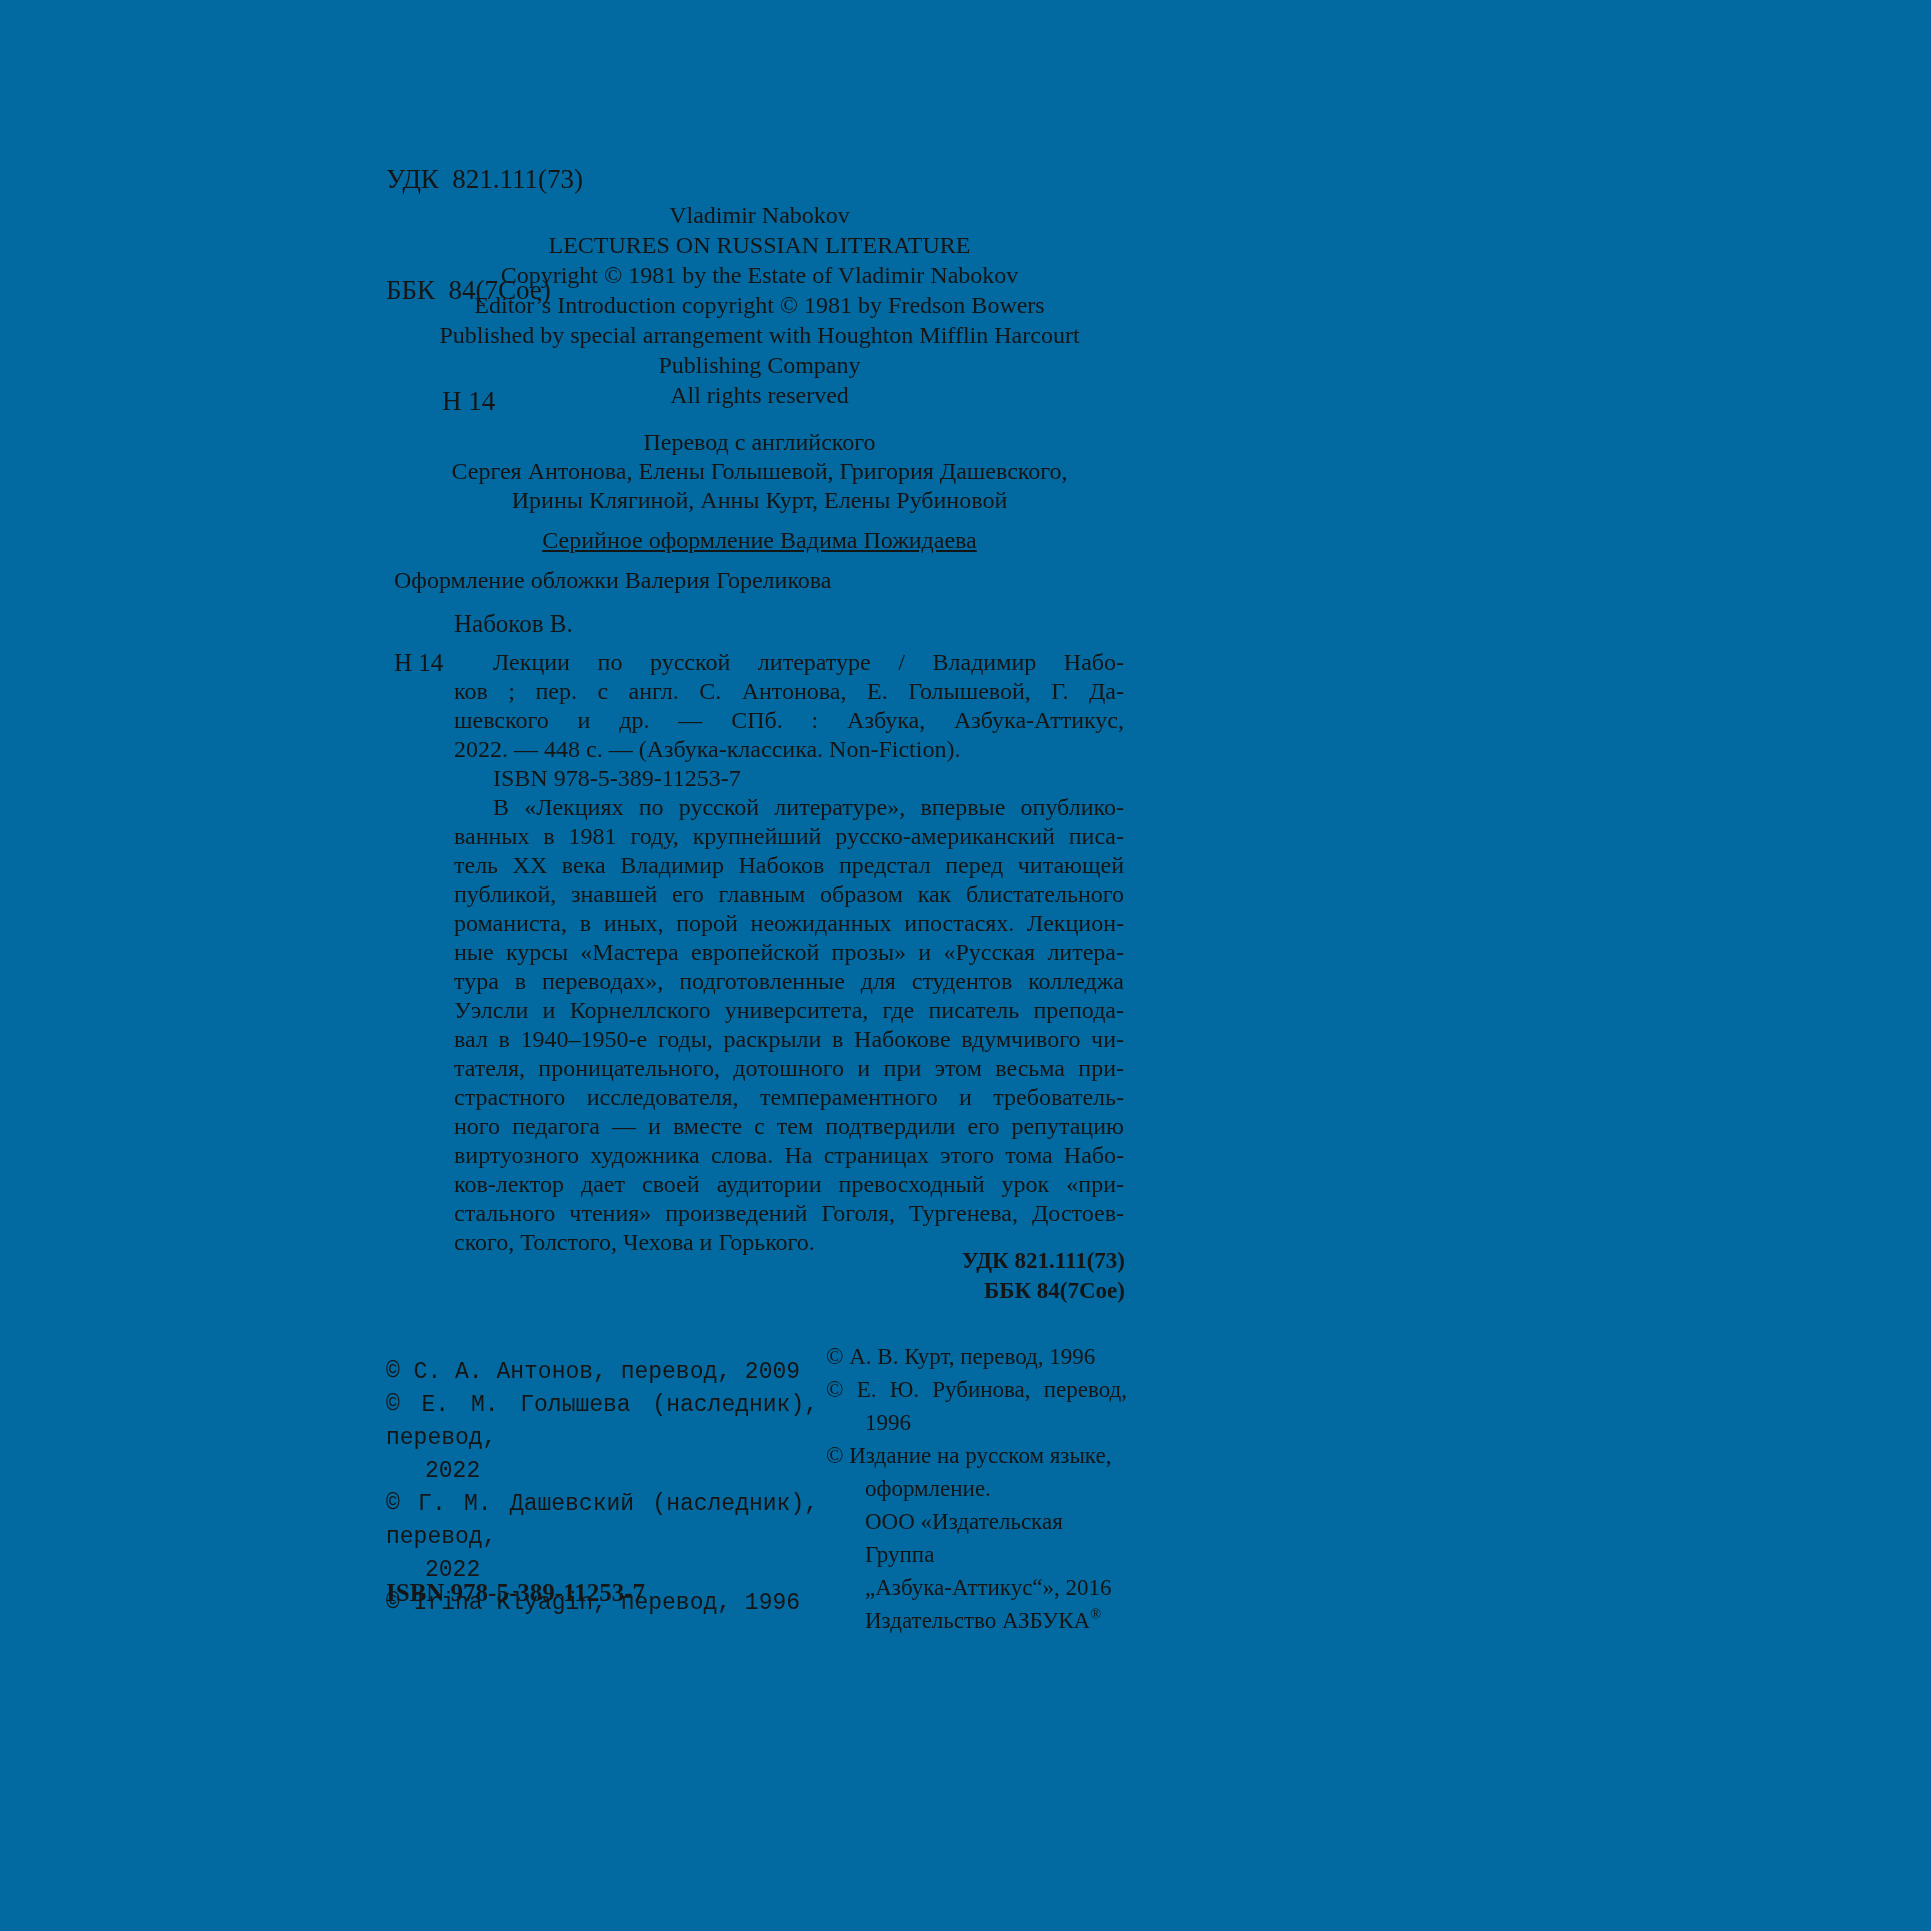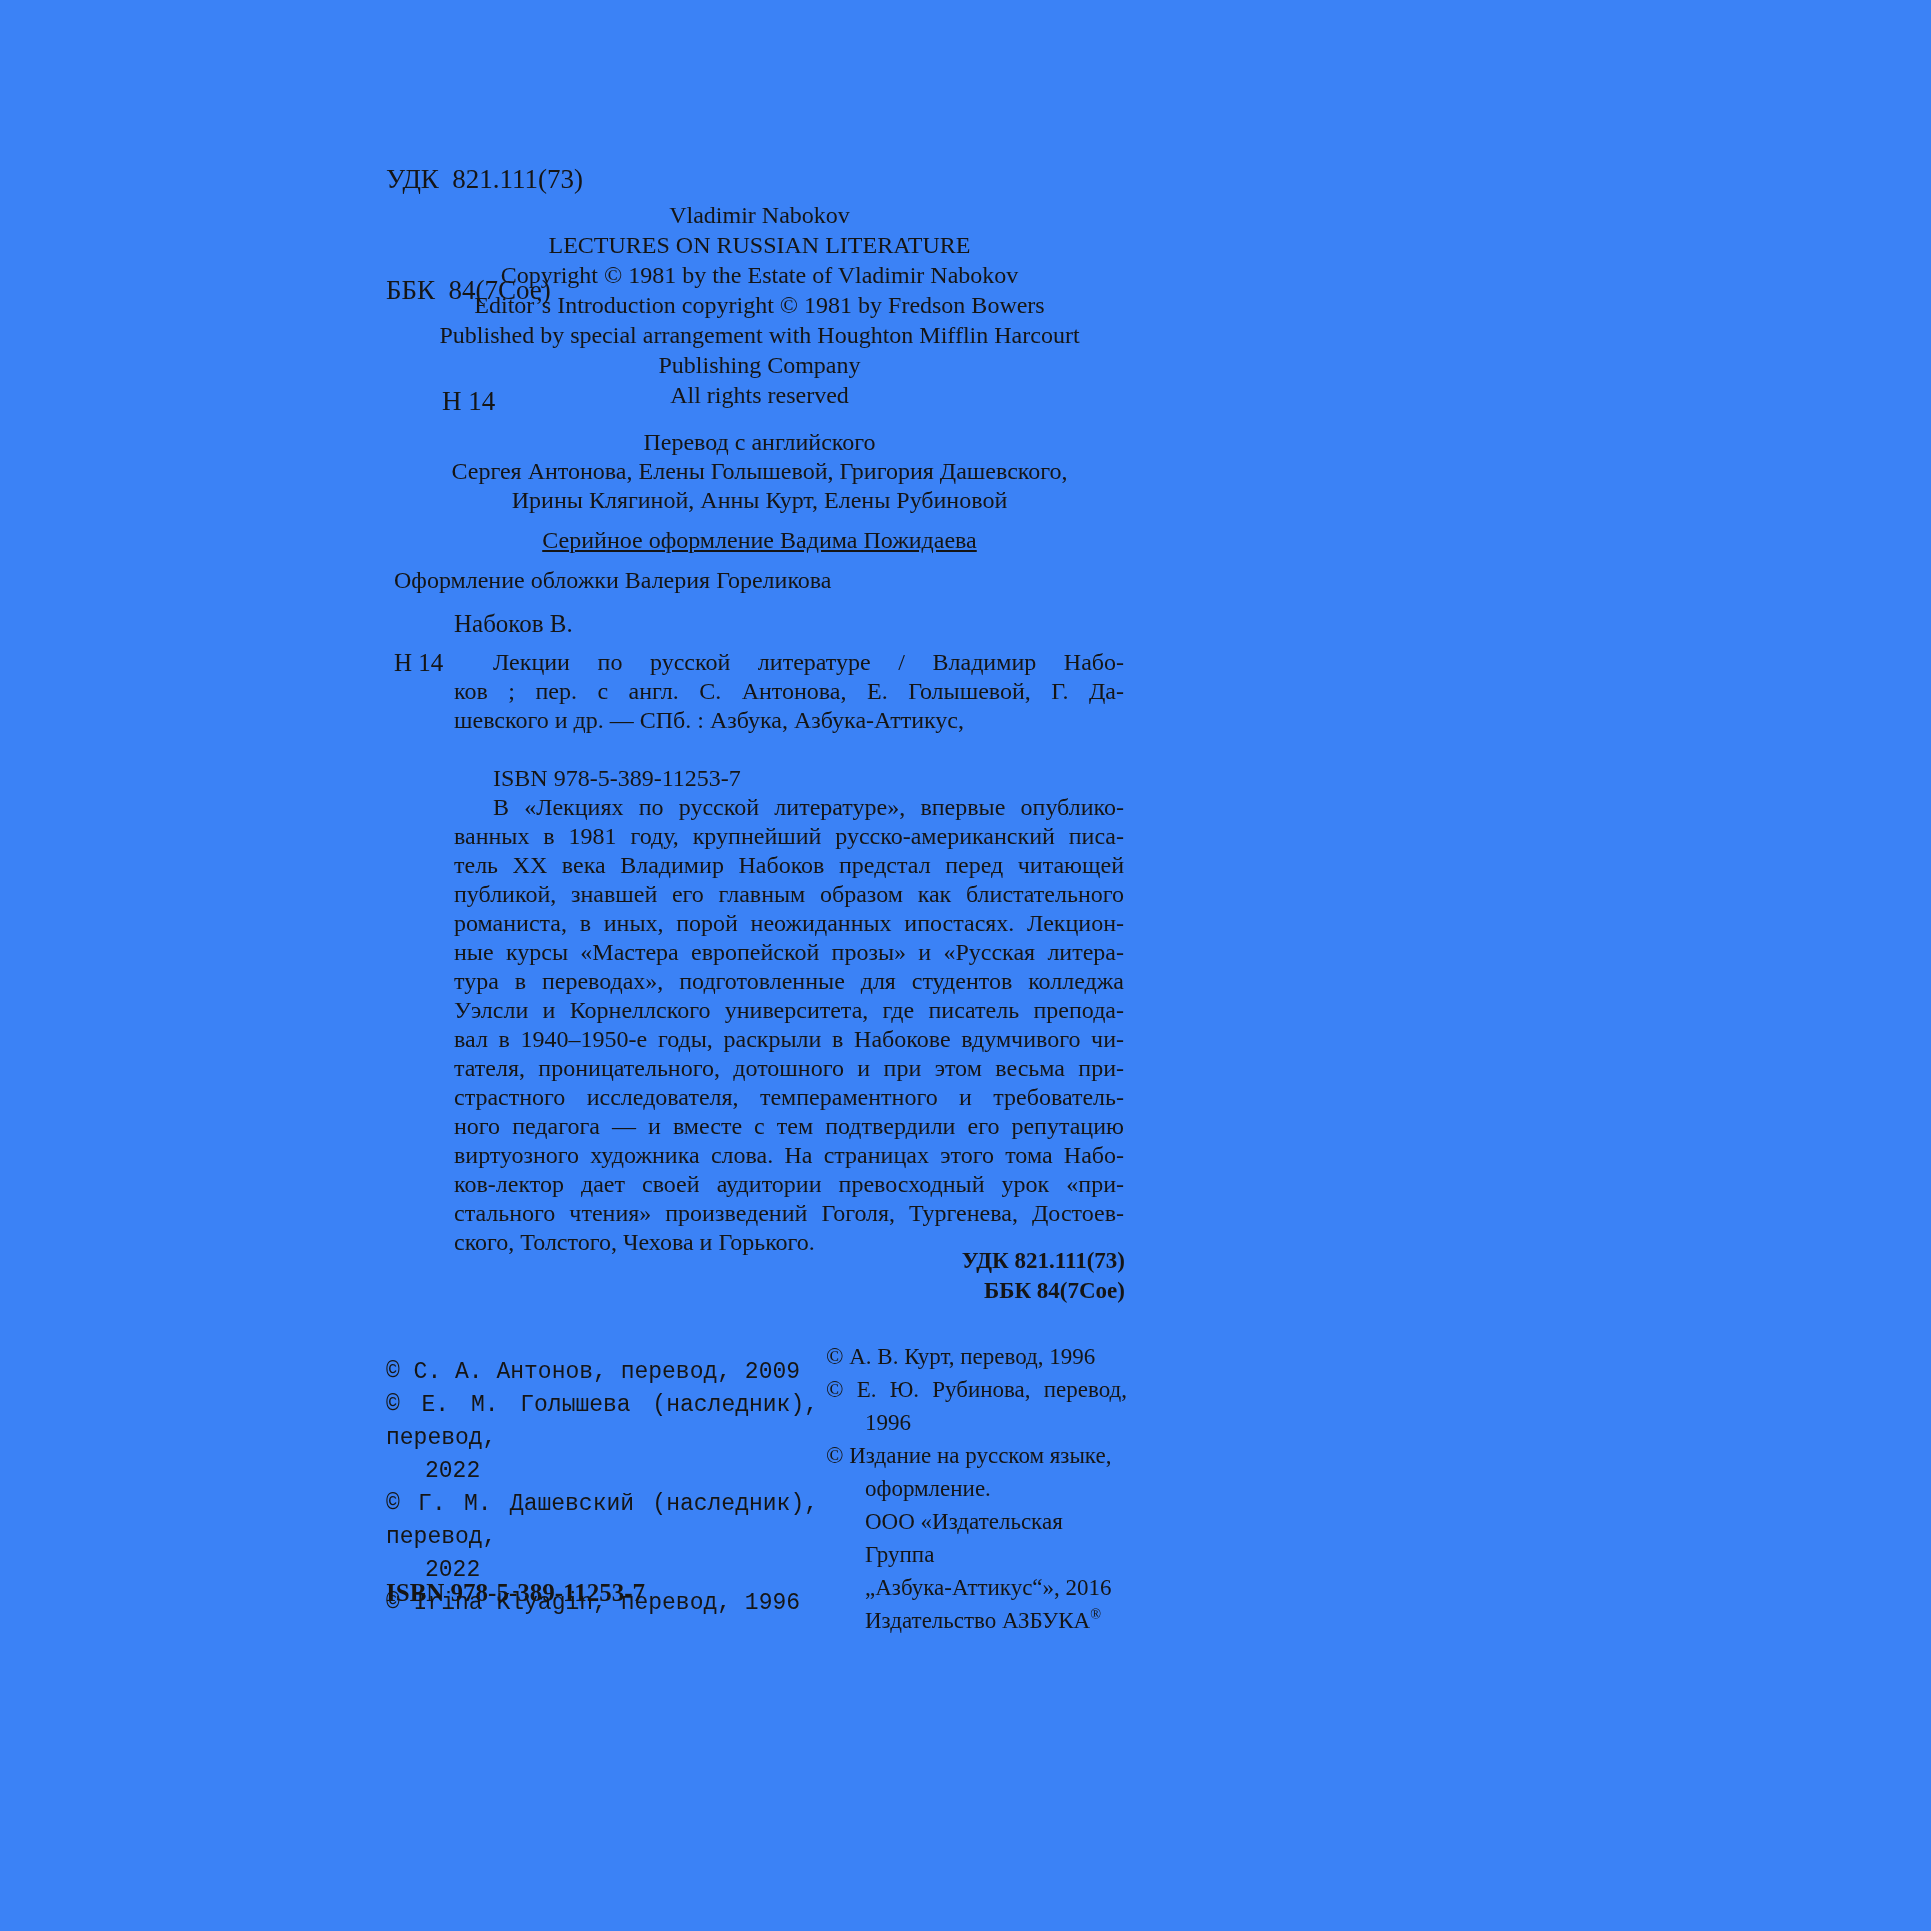--- a/index.html
+++ b/index.html
@@ -1,19 +1,19 @@
 <!DOCTYPE html>
 <html><head>
 <meta charset="utf-8">
 <style>
   html,body { margin:0; padding:0; background:#e8e8e8; }
   .page {
     position:relative;
     width:1931px; height:1931px;
-    background:#3b82f6;
+    background:#0369a1;
     color:#151515;
     font-family:"Liberation Serif","DejaVu Serif",serif;
     overflow:hidden;
   }
   .abs { position:absolute; }
 
   
   .top-codes { left:386px; top:87px; font-size:27px; line-height:37px; white-space:pre; }
   .top-codes .code-ind { padding-left:56px; }
 
@@ -75,20 +75,21 @@
   <div class="abs series">Серийное оформление Вадима Пожидаева</div>
 
   <div class="abs cover">Оформление обложки Валерия Гореликова</div>
 
   <div class="abs author">Набоков В.</div>
   <div class="abs card-code">Н 14</div>
   <div class="abs entry lines indent-first">
       <div>Лекции по русской литературе / Владимир Набо-</div>
       <div>ков ; пер. с англ. С. Антонова, Е. Голышевой, Г. Да-</div>
       <div>шевского и др. — СПб. : Азбука, Азбука-Аттикус,</div>
+      <div>2022. — 448 с. — (Азбука-классика. Non-Fiction).</div>
     </div>
   <div class="abs isbn-line">ISBN 978-5-389-11253-7</div>
   <div class="abs annotation lines indent-first">
       <div>В «Лекциях по русской литературе», впервые опублико-</div>
       <div>ванных в 1981 году, крупнейший русско-американский писа-</div>
       <div>тель XX века Владимир Набоков предстал перед читающей</div>
       <div>публикой, знавшей его главным образом как блистательного</div>
       <div>романиста, в иных, порой неожиданных ипостасях. Лекцион-</div>
       <div>ные курсы «Мастера европейской прозы» и «Русская литера-</div>
       <div>тура в переводах», подготовленные для студентов колледжа</div>

